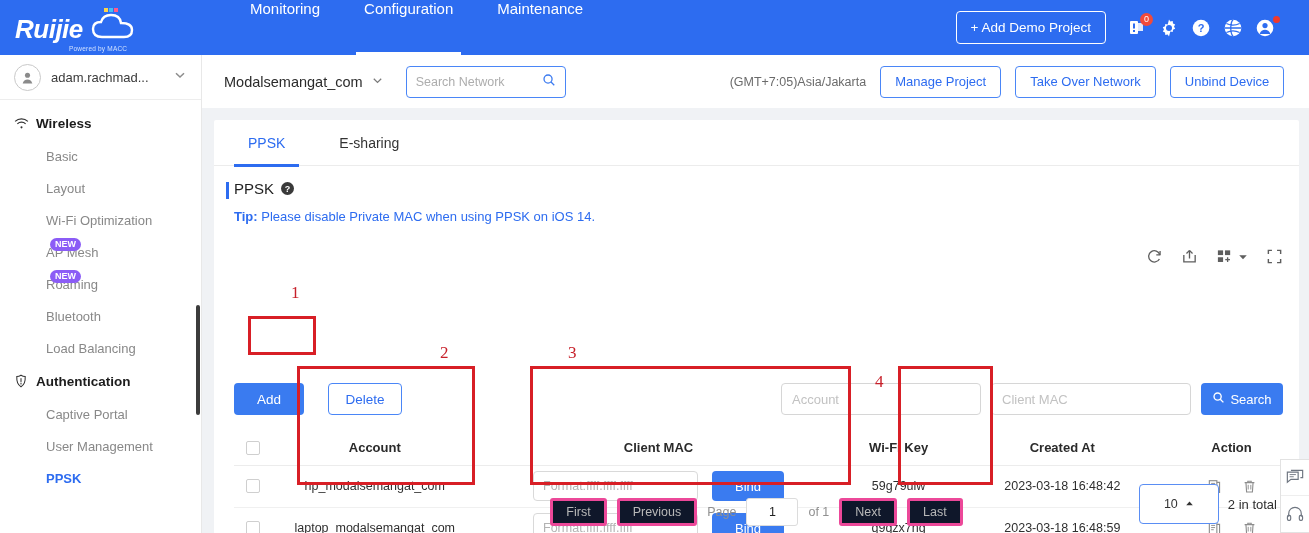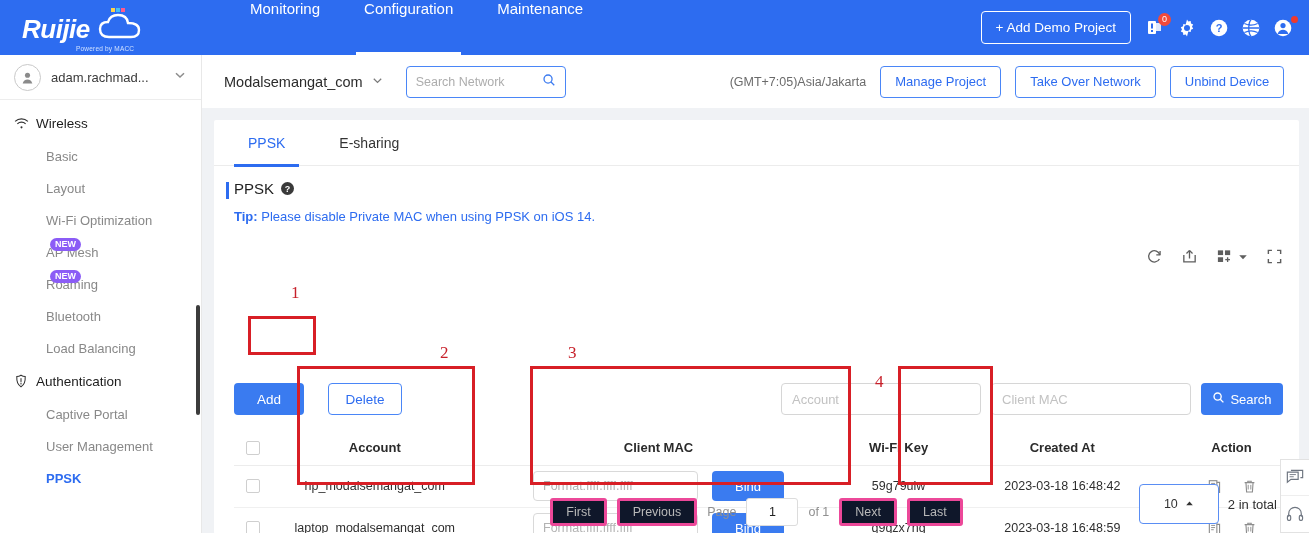--- a/index.html
+++ b/index.html
@@ -8,21 +8,21 @@
     font-family: "Liberation Sans", sans-serif;
     background: #ffffff; overflow: hidden;
   }
   .app { position: relative; width: 1309px; height: 533px; }
 
   
   .topbar {
     position: absolute; top: 0; left: 0; width: 1309px; height: 55px;
     background: #2d6cf0; display: flex; align-items: center;
   }
-  .logo-wrap { width: 210px; display: flex; align-items: flex-start; padding-left: 22px; }
+  .logo-wrap { width: 210px; display: flex; align-items: flex-start; padding-left: 15px; }
   .logo { position: relative; display: flex; align-items: flex-end; }
   .logo-text {
     font-size: 26px; font-weight: bold; color: #ffffff;
     font-style: italic; letter-spacing: -.5px; line-height: 1;
   }
   .logo-cloud { position: relative; margin-left: 7px; margin-bottom: 1px; }
   .logo-cloud svg { display: block; }
   .logo-dots { position: absolute; top: -5px; left: 14px; display: flex; gap: 1px; }
   .logo-dots i { width: 4px; height: 4px; display: block; }
   .logo-powered {
@@ -33,21 +33,21 @@
   .nav-item {
     position: relative; height: 55px; display: flex; align-items: flex-start;
     padding: 0 22px; color: #ffffff; font-size: 15px; cursor: pointer;
   }
   .nav-item.active::after {
     content: ""; position: absolute; left: 14px; right: 14px; bottom: 0;
     height: 3px; background: #ffffff;
   }
   .topbar-right {
     margin-left: auto; display: flex; align-items: center;
-    gap: 14px; padding-right: 16px;
+    gap: 21px; padding-right: 34px;
   }
   .demo-btn {
     border: 1px solid #ffffff; color: #ffffff; background: transparent;
     border-radius: 4px; font-size: 13.5px; padding: 8px 14px;
     font-family: inherit; cursor: pointer; white-space: nowrap;
   }
   .tb-icons { display: flex; align-items: center; gap: 12px; }
   .tb-ico { position: relative; width: 20px; height: 20px; cursor: pointer; color: #fff; }
   .tb-ico svg { display: block; }
   .badge-zero {
@@ -75,21 +75,21 @@
     flex: 0 0 auto;
   }
   .user-name {
     margin-left: 10px; font-size: 13px; color: #3a3a3a;
     overflow: hidden; white-space: nowrap;
   }
   .caret-down { margin-left: auto; color: #8d8d8d; }
   .menu { padding-top: 6px; }
   .menu-group {
     height: 34px; display: flex; align-items: center; padding-left: 14px;
-    font-size: 13.5px; color: #1c1c1c; cursor: pointer;
+    font-size: 13.5px; color: #1c1c1c; cursor: pointer; font-weight: bold;
   }
   .menu-group .gi { width: 22px; display: flex; align-items: center; color: #333; }
   .menu-sub {
     position: relative; height: 32px; display: flex; align-items: center;
     padding-left: 46px; font-size: 13px; color: #888888; cursor: pointer;
   }
   .menu-sub.active { color: #2d6cf0; font-weight: bold; }
   .tag-new {
     position: absolute; top: 2px; margin-left: 4px; background: #8b5cf6; color: #fff;
     font-size: 9px; font-weight: bold; border-radius: 7px; padding: 1px 5px;

